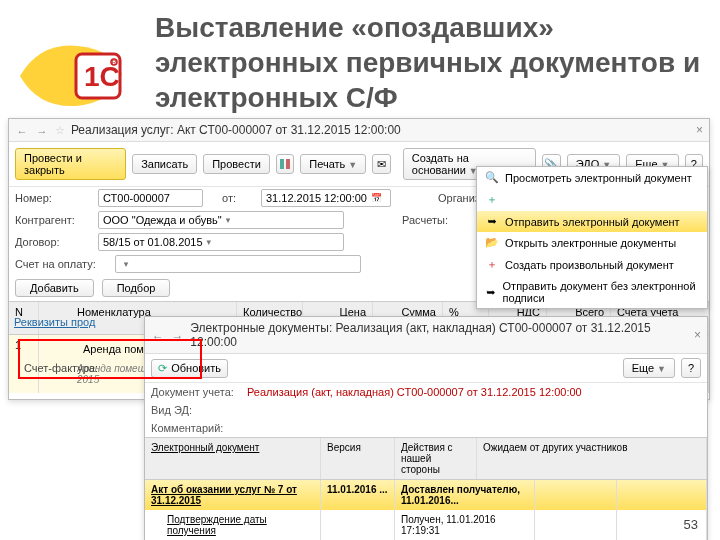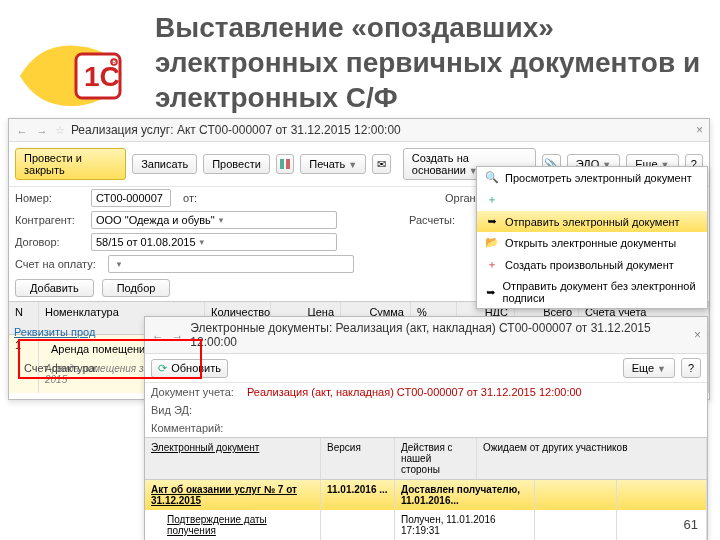--- a/index.html
+++ b/index.html
@@ -17,33 +17,33 @@
   .doc-title { font-size: 12px; color: #333; }
   .close { margin-left: auto; color: #888; cursor: pointer; font-size: 12px; }
 
   .toolbar { display: flex; align-items: center; gap: 6px; padding: 6px; border-bottom: 1px solid #e5e5e5; }
   .btn-y { background: linear-gradient(#fff3b0,#ffdf5c); border: 1px solid #d4b62a; border-radius: 3px; padding: 3px 8px; font-size: 11px; cursor: pointer; }
   .btn { background: linear-gradient(#fff,#eee); border: 1px solid #bbb; border-radius: 3px; padding: 3px 8px; font-size: 11px; cursor: pointer; }
   .btn.sm { padding: 2px 14px; }
   .btn .caret { font-size: 9px; margin-left: 3px; color: #777; }
   .btn-icon { width: 20px; height: 20px; display: inline-flex; align-items: center; justify-content: center; border: 1px solid #bbb; border-radius: 3px; background: linear-gradient(#fff,#eee); cursor: pointer; }
 
-  .form-row { display: flex; align-items: center; gap: 12px; padding: 2px 6px; }
+  .form-row { display: flex; align-items: center; gap: 19px; padding: 2px 6px; }
   .lbl { color: #444; min-width: 64px; }
   .lbl.sm { min-width: 50px; }
   .input { border: 1px solid #bbb; border-radius: 2px; padding: 2px 4px; background: #fff; height: 18px; display: inline-flex; align-items: center; }
   .input .sel { margin-left: 4px; color: #777; font-size: 9px; cursor: pointer; }
   .link { color: #216aa6; text-decoration: underline; cursor: pointer; }
   .red-link { color: #b00; cursor: pointer; }
 
   .tbl-head { display: flex; background: #eee; border-top: 1px solid #ccc; border-bottom: 1px solid #ccc; }
   .tbl-head div, .tbl-row div { padding: 4px 6px; border-right: 1px solid #ddd; overflow: hidden; }
   .tbl-row { display: flex; }
   .col-n { width: 30px; }
-  .col-nom { width: 166px; }
+  .col-nom { width: 166px; margin-left: 32px; }
   .col-qty { width: 66px; }
   .col-price { width: 70px; text-align: right; }
   .col-sum { width: 70px; text-align: right; }
   .col-vat { width: 46px; }
   .col-vatv { width: 58px; text-align: right; }
   .col-total { width: 64px; text-align: right; }
   .col-acct { flex: 1; }
   .sub-row { font-style: italic; color: #7a7a7a; padding-left: 36px; font-size: 10px; }
 
   .red-box { position: absolute; left: 18px; top: 339px; width: 184px; height: 40px; border: 2px solid red; z-index: 3; pointer-events: none; }
@@ -65,21 +65,21 @@
   .ed-head { display: flex; background: #eee; border-top: 1px solid #ccc; border-bottom: 1px solid #ccc; }
   .ed-head div, .ed-row div { padding: 4px 6px; border-right: 1px solid #ddd; font-size: 10px; overflow: hidden; }
   .ed-row { display: flex; }
   .ed-row.sel { background: linear-gradient(#fff3b0,#ffdf5c); }
   .c-doc { width: 176px; text-decoration: underline; }
   .c-ver { width: 74px; }
   .c-stat { width: 140px; }
   .c-act { width: 82px; }
   .c-oth { flex: 1; }
 
-  .rekv { position: absolute; left: 14px; top: 326px; color: #216aa6; font-size: 11px; text-decoration: underline; }
+  .rekv { position: absolute; left: 14px; top: 316px; color: #216aa6; font-size: 11px; text-decoration: underline; }
 </style>
 </head>
 <body>
 
 <div class="logo">
   <svg width="120" height="74" viewBox="0 0 120 74">
     <path d="M2 36 Q22 2 60 6 Q96 10 104 34 Q96 62 58 66 Q20 68 2 36 Z" fill="#FFD23A"></path>
     <rect x="58" y="14" width="44" height="44" rx="6" fill="#fff" stroke="#C22" stroke-width="3"></rect>
     <text x="66" y="46" font-size="28" font-weight="bold" fill="#C22">1C</text>
     <circle cx="96" cy="22" r="3" fill="none" stroke="#C22" stroke-width="1.5"></circle>
@@ -112,24 +112,28 @@
     <span style="flex:1"></span>
     <span class="btn"><span>Создать на основании</span><span class="caret">▼</span></span>
     <span class="btn-icon">📎</span>
     <span class="btn"><span>ЭДО</span><span class="caret">▼</span></span>
     <span class="btn"><span>Еще</span><span class="caret">▼</span></span>
     <span class="btn-icon">?</span>
   </div>
 
   <div class="form-row">
     <span class="lbl">Номер:</span>
-    <span class="input" style="width:80px">
+    <span class="input" style="width:105px">
         <span>СТ00-000007</span>
       </span>
     <span class="lbl sm" style="min-width:20px">от:</span>
+    <span class="input" style="width:130px">
+        <span>31.12.2015 12:00:00</span>
+        <span class="sel">📅</span>
+      </span>
     <span style="flex:1"></span>
     <span class="lbl" style="min-width:76px">Организация:</span>
     <span class="input" style="width:170px">
         <span>ООО "Стиль"</span>
         <span class="sel">▾</span>
       </span>
   </div>
   <div class="form-row">
     <span class="lbl">Контрагент:</span>
     <span class="input" style="width:246px">
@@ -261,13 +265,13 @@
   <div class="ed-row">
     <div class="c-doc" style="padding-left:22px">Подтверждение даты получения</div>
     <div class="c-ver"></div>
     <div class="c-stat">Получен, 11.01.2016 17:19:31</div>
     <div class="c-act"></div>
       <div class="c-oth"></div>
   </div>
 
 </div>
 
-<div class="page-num">61</div>
+<div class="page-num">53</div>
 
 </body></html>

